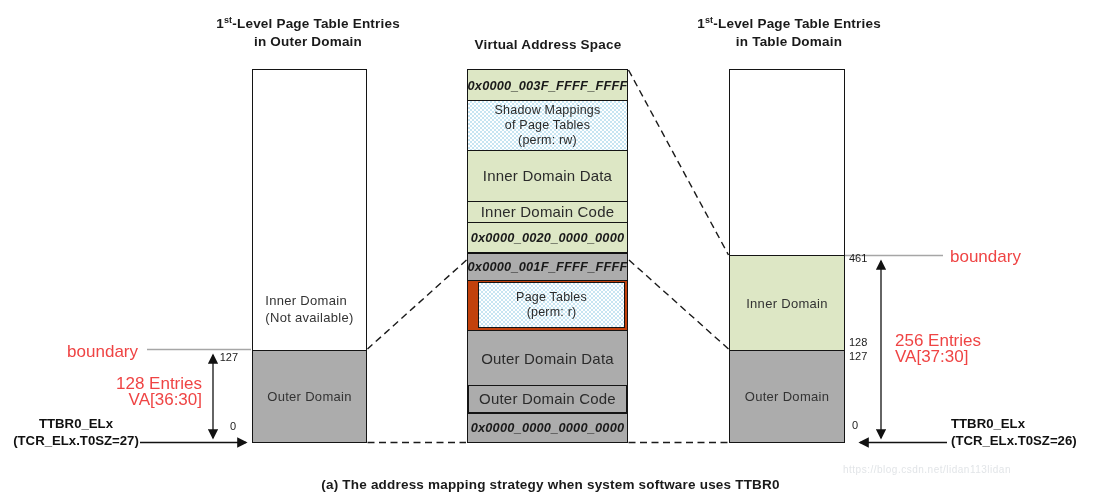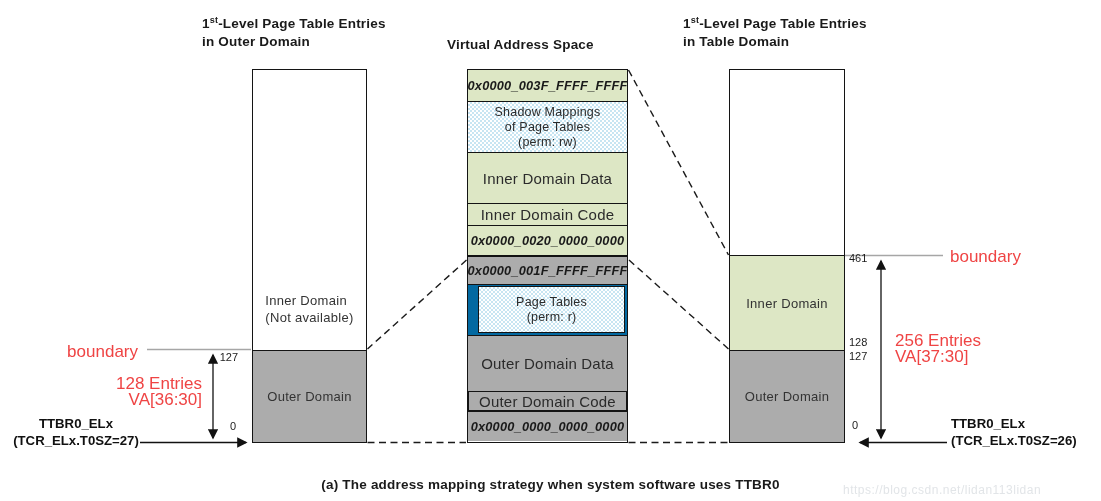--- a/index.html
+++ b/index.html
@@ -1,21 +1,21 @@
 <!DOCTYPE html>
 <html><head>
 <meta charset="utf-8">
 <style>
   html,body{margin:0;padding:0;background:#ffffff;}
   .canvas{
     position:relative;width:1101px;height:501px;background:#ffffff;overflow:hidden;
     font-family:"Liberation Sans","DejaVu Sans",sans-serif;color:#1f1f1f;
   }
   
-  .col-title{position:absolute;font-weight:700;font-size:13.5px;line-height:18px;color:#1a1a1a;letter-spacing:.2px;}
+  .col-title{position:absolute;text-align:center;font-weight:700;font-size:13.5px;line-height:18px;color:#1a1a1a;letter-spacing:.2px;}
   .t-left{left:202px;top:15px;width:212px;}
   .t-center{left:447px;top:36px;width:202px;}
   .t-right{left:683px;top:15px;width:212px;}
   .col-title sup{font-size:9px;line-height:0;}
   
   .pt-box{position:absolute;border:1.5px solid #141414;box-sizing:border-box;background:#ffffff;display:flex;flex-direction:column;}
   .left-box{left:252px;top:69px;width:115px;height:374px;}
   .right-box{left:729px;top:69px;width:116px;height:374px;}
   .vas-box{position:absolute;left:467px;top:69px;width:161px;height:374px;border:1.5px solid #141414;box-sizing:border-box;display:flex;flex-direction:column;background:#fff;}
   .region{display:flex;align-items:center;justify-content:center;box-sizing:border-box;}
@@ -23,22 +23,22 @@
   .lb-white{height:280px;align-items:flex-end;padding-bottom:24px;background:#fff;}
   .lb-gray{flex:1;border-top:1.5px solid #141414;background:#acacac;}
   .rb-white{height:185px;background:#fff;}
   .rb-green{height:95px;border-top:1.5px solid #141414;background:#dde7c5;}
   .rb-gray{flex:1;border-top:1.5px solid #141414;background:#acacac;}
   
   .sec{box-sizing:border-box;display:flex;align-items:center;justify-content:center;}
   .sec + .sec{border-top:1px solid #141414;}
   .s1{height:31px}.s2{height:51px}.s3{height:51px}.s4{height:22px}.s5{height:30px}
   .s6{height:29px;border-top:2.5px solid #111 !important;}
-  .s7{height:51px;background:#0369a1;padding:1px 2px 2px 10px;}
-  .s8{height:56px}.s9{height:20px;border:1.8px solid #141414;}.s10{height:30px}
+  .s7{height:51px;background:#c2410c;padding:1px 2px 2px 10px;}
+  .s8{height:56px}.s9{height:28px;border:1.8px solid #141414;}.s10{height:30px}
   .green{background:#dde7c5;}
   .grayf{background:#acacac;}
   .checker{
     background-color:#ffffff;
     background-image:
       linear-gradient(45deg,#c7e5f2 25%,transparent 25%,transparent 75%,#c7e5f2 75%),
       linear-gradient(45deg,#c7e5f2 25%,transparent 25%,transparent 75%,#c7e5f2 75%);
     background-size:4px 4px;background-position:0 0,2px 2px;
   }
   .inset{width:100%;height:100%;border:1.5px solid #141414;box-sizing:border-box;display:flex;align-items:center;justify-content:center;}
@@ -54,21 +54,21 @@
   .n127R{left:849px;top:350px;}
   .n0R{left:852px;top:419px;}
   .side{position:absolute;font-size:17px;color:#ef4444;}
   .boundaryL{left:40px;top:342px;width:98px;text-align:right;}
   .entriesL{left:85px;top:376px;width:117px;text-align:right;white-space:pre-line;line-height:16px;}
   .ttbrL{left:0;top:415px;width:152px;text-align:center;font-weight:700;font-size:13.2px;line-height:17px;color:#111;}
   .boundaryR{left:950px;top:247px;}
   .entriesR{left:895px;top:333px;white-space:pre-line;line-height:16px;}
   .ttbrR{left:951px;top:415px;font-weight:700;font-size:13.2px;line-height:17px;color:#111;}
   .caption{position:absolute;left:0;top:477px;width:1101px;text-align:center;font-weight:700;font-size:13.5px;color:#1a1a1a;letter-spacing:.2px;}
-  .watermark{position:absolute;left:843px;top:483px;font-size:12px;color:#e2e5e8;letter-spacing:.5px;}
+  .watermark{position:absolute;left:843px;top:464px;font-size:10px;color:#e2e5e8;letter-spacing:.5px;}
   svg.overlay{position:absolute;left:0;top:0;pointer-events:none;}
 </style>
 </head>
 <body>
 
 <div class="canvas">
 
   <div class="col-title t-left">
     <div><span>1</span><sup>st</sup><span>-Level Page Table Entries</span></div>
     <div>in Outer Domain</div>

